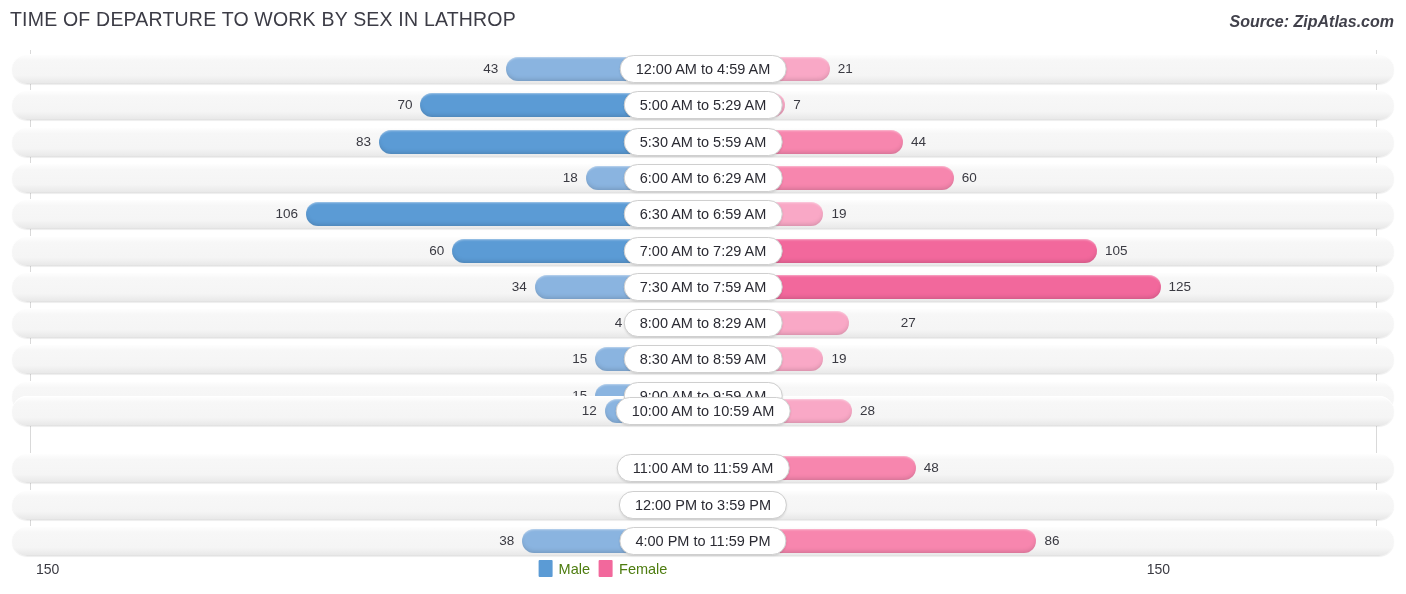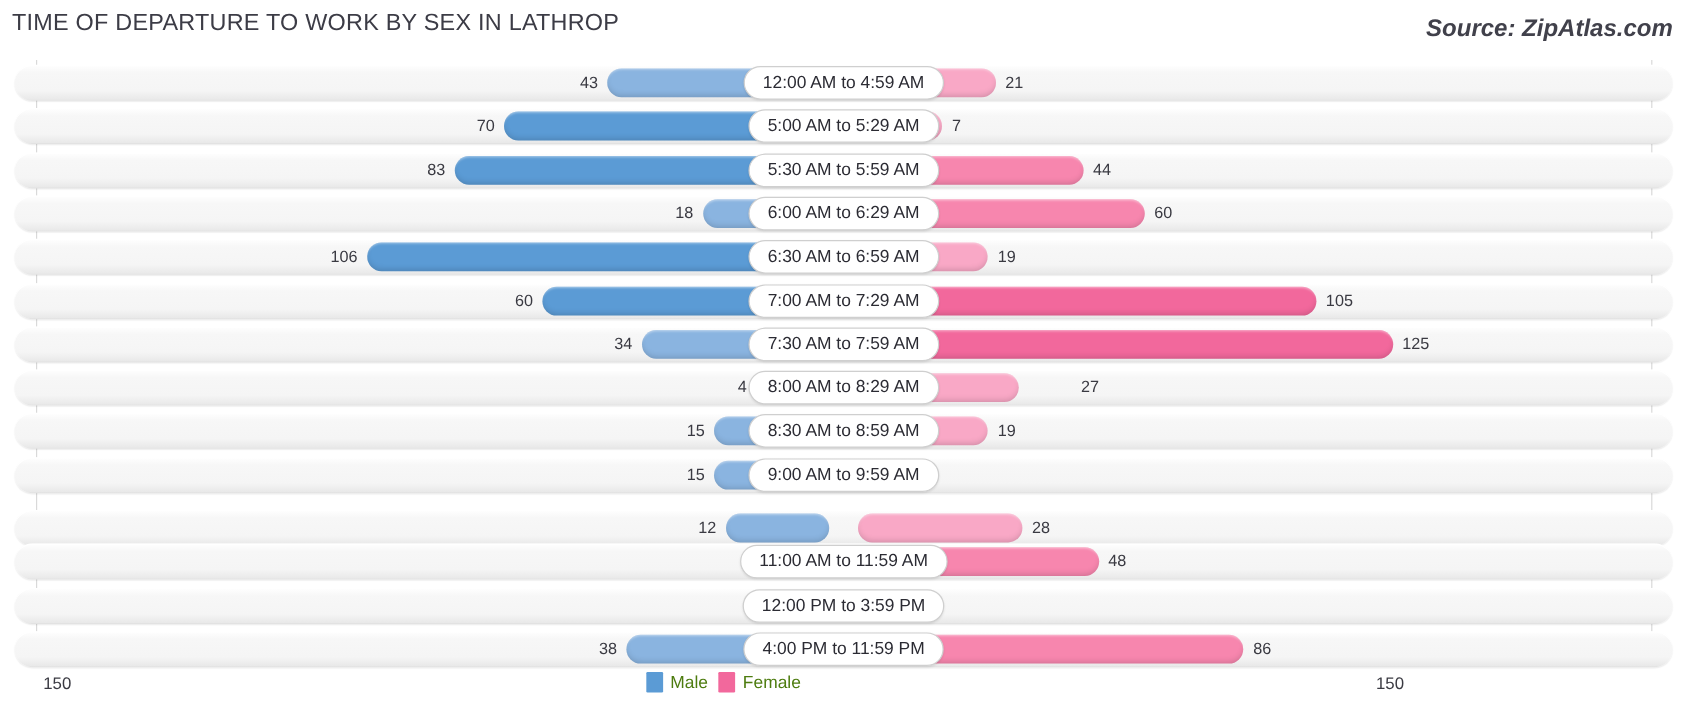--- a/index.html
+++ b/index.html
@@ -14,21 +14,21 @@
 
   
   .title {
     position: absolute; left: 10px; top: 8px;
     font-size: 19.5px; letter-spacing: .2px;
     color: #3c3c46; font-weight: 400;
     white-space: nowrap;
   }
   .source {
     position: absolute; right: 12px; top: 13px;
-    font-size: 20px; font-style: italic; font-weight: bold;
+    font-size: 16px; font-style: italic; font-weight: bold;
     color: #41414b; white-space: nowrap;
   }
 
   
   .plot { position: absolute; left: 0; top: 50px; width: 1406px; height: 505px; }
 
   .axis-line {
     position: absolute; top: 0; width: 1px; height: 505px;
     background: #d9d9d9;
   }
@@ -209,29 +209,30 @@
         <div class="bar male" style="width: 95.7px; background: rgb(138, 180, 224);">
           <div class="bar-inner"></div>
         </div>
         <div class="val male-out" style="right: 806.7px;">15</div>
         <div class="bar female" style="width: 48px; background: rgb(249, 168, 198);">
           <div class="bar-inner"></div>
         </div>
         <div class="val female-out" style="left: 759px;">0</div>
         <div class="pill">9:00 AM to 9:59 AM</div>
       </div>
-      <div class="row" style="top: 375px;">
+      <div class="row" style="top: 346px;">
         <div class="bar male" style="width: 86.16px; background: rgb(138, 180, 224);">
           <div class="bar-inner"></div>
         </div>
         <div class="val male-out" style="right: 797.16px;">12</div>
         <div class="bar female" style="width: 137.04px; background: rgb(249, 168, 198);">
           <div class="bar-inner"></div>
         </div>
         <div class="val female-out" style="left: 848.04px;">28</div>
+        <div class="pill">10:00 AM to 10:59 AM</div>
       </div>
       <div class="row" style="top: 403.3px;">
         <div class="bar male" style="width: 48px; background: rgb(138, 180, 224);">
           <div class="bar-inner"></div>
         </div>
         <div class="val male-out" style="right: 759px;">0</div>
         <div class="bar female" style="width: 200.64px; background: rgb(247, 134, 174);">
           <div class="bar-inner"></div>
         </div>
         <div class="val female-out" style="left: 911.64px;">48</div>

